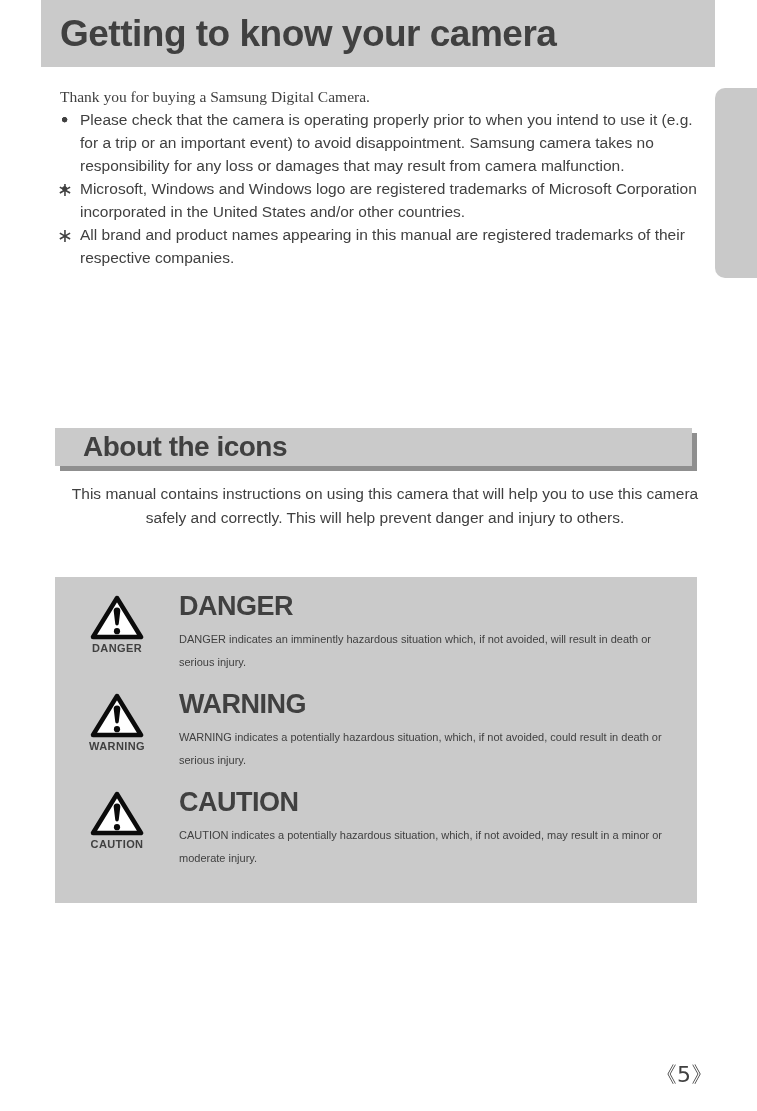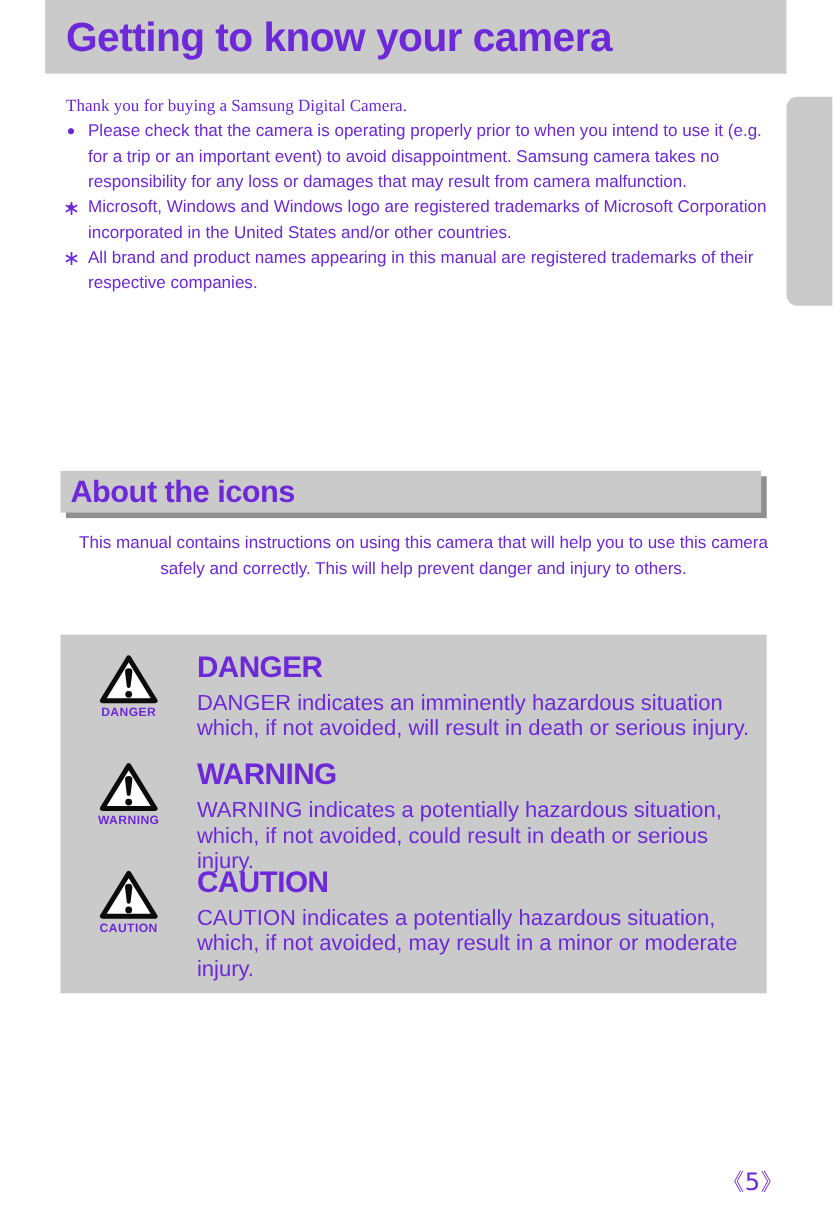--- a/index.html
+++ b/index.html
@@ -1,18 +1,18 @@
 <!DOCTYPE html>
 <html><head>
 <meta charset="utf-8">
 <style>
   html, body { margin:0; padding:0; background:#ffffff; }
   #page {
     position:relative; width:757px; height:1111px; background:#ffffff;
-    font-family:"Liberation Sans", sans-serif; color:#6d28d9; overflow:hidden;
+    font-family:"Liberation Sans", sans-serif; color:#404040; overflow:hidden;
   }
   
   .header-band {
     position:absolute; left:41px; top:0; width:674px; height:67px;
     background:#cacaca; display:flex; align-items:center;
   }
   .header-band .title {
     margin:0; padding-left:19px; font-size:37px; font-weight:bold; letter-spacing:-0.5px;
   }
   
@@ -29,39 +29,39 @@
   .li { position:relative; padding-left:20px; }
   .marker-bullet { position:absolute; left:1px; top:0; font-size:12px; }
   .marker-note   { position:absolute; left:-3px; top:1px; font-size:19px; }
   
   .about-bar {
     position:absolute; left:55px; top:428px; width:637px; height:38px;
     background:#cacaca; box-shadow:5px 5px 0 0 #8f8f8f;
     display:flex; align-items:center;
   }
   .about-bar .about-title {
-    margin:0; padding-left:9px; font-size:28px; font-weight:bold; letter-spacing:-0.5px;
+    margin:0; padding-left:28px; font-size:28px; font-weight:bold; letter-spacing:-0.5px;
   }
   .about-desc {
     position:absolute; left:60px; top:482px; width:650px;
     font-size:15.5px; line-height:24px; margin:0;text-align:center;
   }
   
   .notice-box {
     position:absolute; left:55px; top:577px; width:642px; height:326px;
     background:#cacaca; box-sizing:border-box; padding:14px 0 0 22px;
   }
   .notice-row { display:flex; height:98px; }
   .icon-cell {
     width:80px; display:flex; flex-direction:column; align-items:center; padding-top:3px;
   }
   .icon-label { font-size:11px; font-weight:bold; letter-spacing:0.4px; margin-top:1px; }
   .text-cell { margin-left:22px; width:508px; }
   .notice-title { margin:0 0 6px 0; font-size:27px; font-weight:bold; letter-spacing:-0.5px; }
-  .notice-desc { margin:0; font-size:20px; line-height:23px; }
+  .notice-desc { margin:0; font-size:11px; line-height:23px; }
   
   .page-number {
     position:absolute; left:655px; top:1060px; font-size:22px;
     font-family:"DejaVu Sans", sans-serif;
   }
 </style>
 </head>
 <body>
 
 <div id="page">

